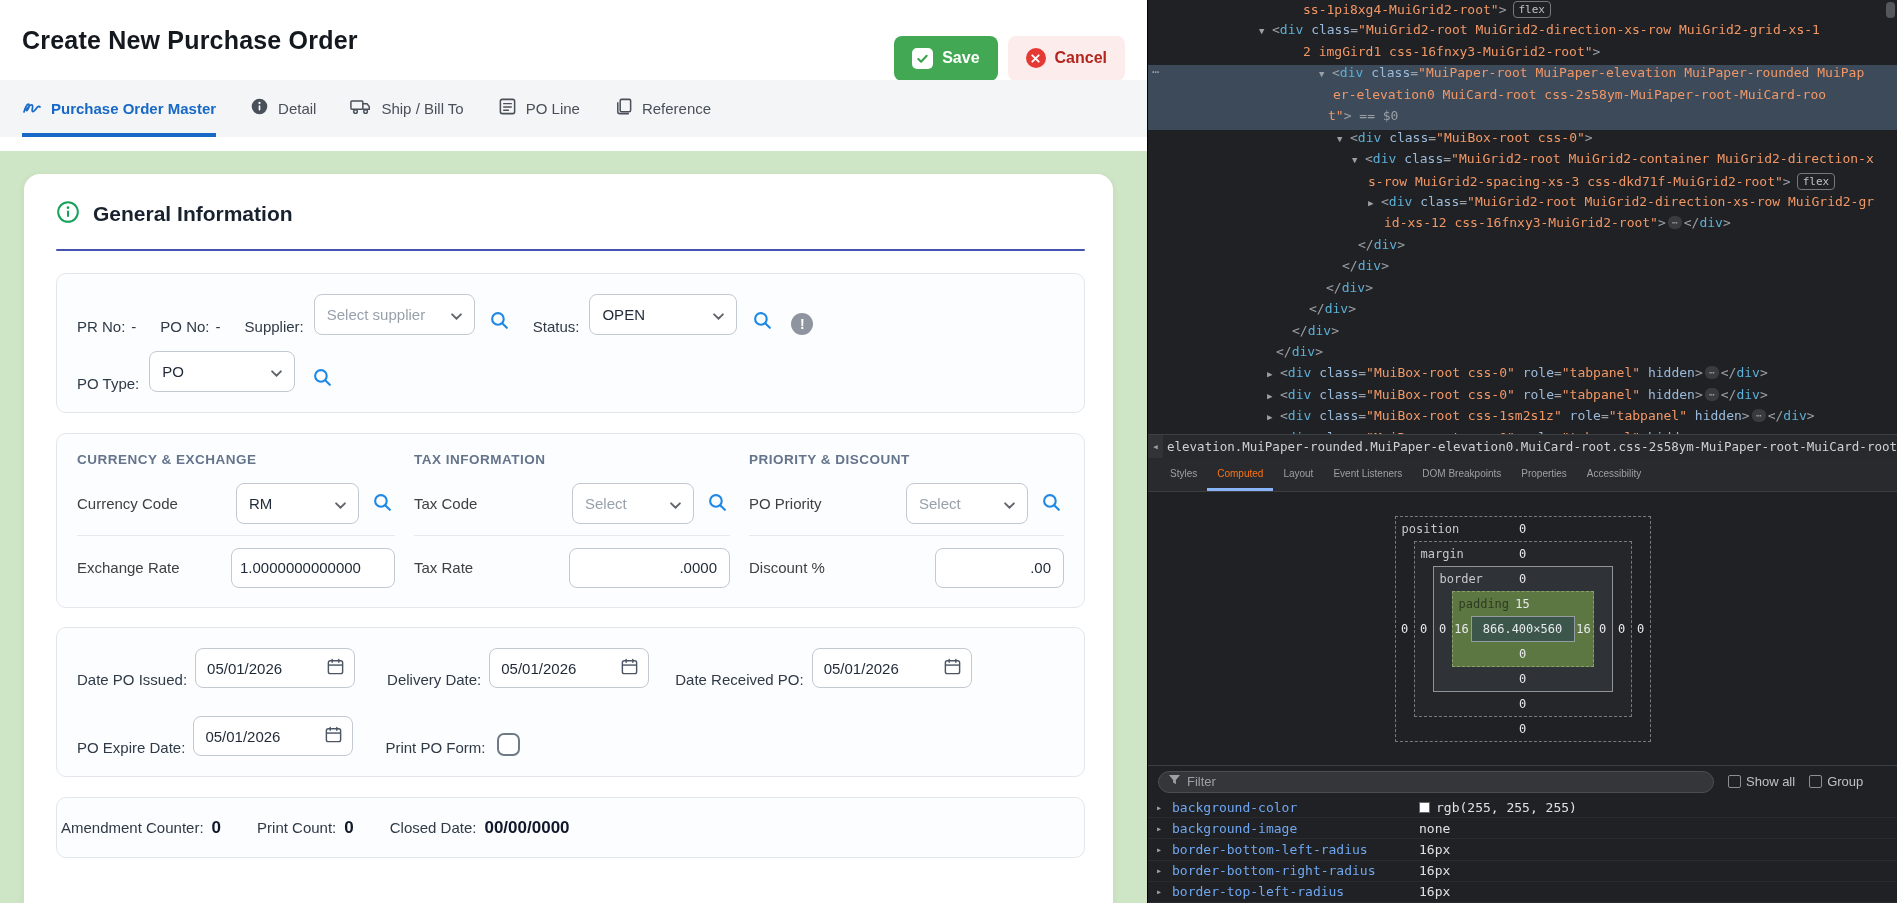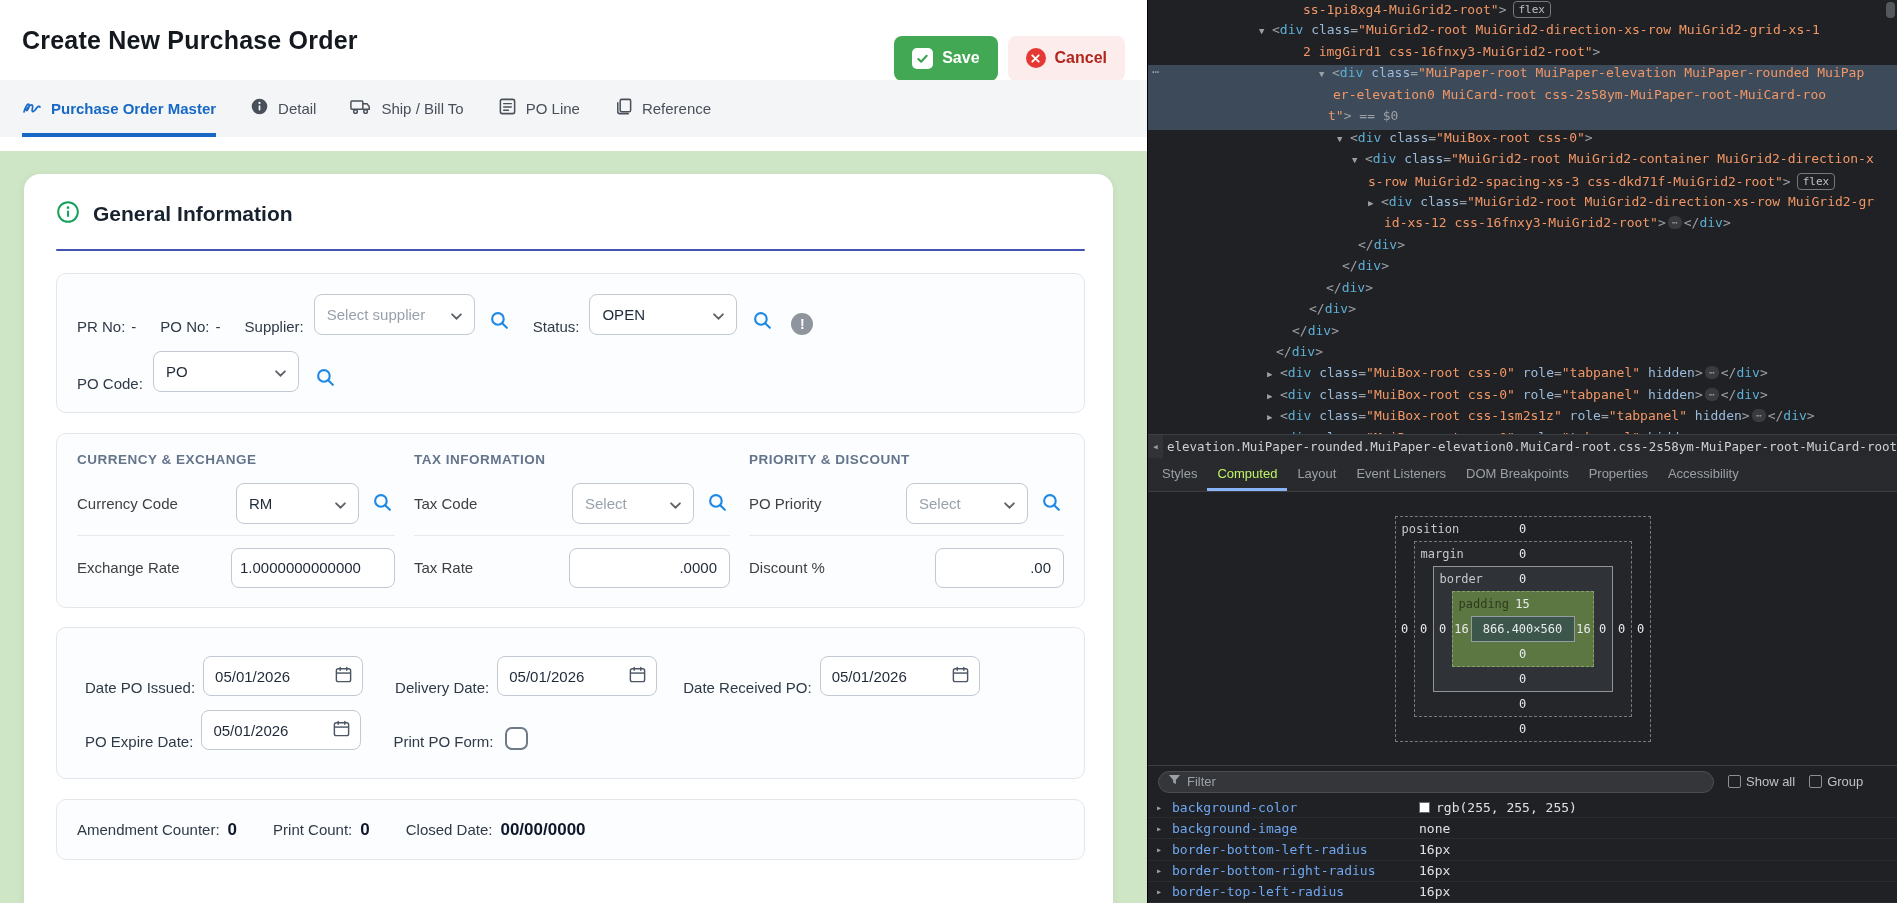--- a/index.html
+++ b/index.html
@@ -48,25 +48,25 @@
 
   .box2 { padding:18px 20px 19px; margin-bottom:19px; display:grid; grid-template-columns:318px 316px 1fr; column-gap:19px; }
   .col-header { font-size:13.5px; font-weight:700; color:#64748b; letter-spacing:.5px; margin-bottom:16px; }
   .field-row { display:flex; align-items:center; height:41px; }
   .field-row .flabel { flex:1; font-size:15px; color:#404040; }
   .col-divider { height:1px; background:#e6e9ed; margin:11px 0; }
   .in-exch { width:164px; padding:0 6px 0 8px; overflow:hidden; white-space:nowrap; }
   .in-tax  { width:161px; justify-content:flex-end; padding-right:12px; }
   .in-disc { width:129px; justify-content:flex-end; padding-right:12px; }
 
-  .box3 { padding:28px; margin-bottom:20px; display:flex; flex-direction:column; gap:14px; }
+  .box3 { padding:20px; margin-bottom:20px; display:flex; flex-direction:column; gap:28px; }
   .date-input { width:160px; justify-content:space-between; padding:0 9px 0 11px; }
   .chk { width:23px; height:23px; border:2px solid #6f7a87; border-radius:7px; background:#fff; cursor:pointer; }
 
-  .box4 { height:61px; padding:0 20px; display:flex; align-items:center; gap:36px; margin-bottom:20px; }
+  .box4 { height:61px; padding:0 4px; display:flex; align-items:center; gap:36px; margin-bottom:20px; }
   .counter { display:flex; align-items:baseline; gap:8px; }
   .counter .cval { font-size:17px; font-weight:700; color:#0f172a; }
 
   
   .devtools { flex:1; background:#202124; display:flex; flex-direction:column; overflow:hidden; border-left:1px solid #000; }
   .tree { height:434px; overflow:hidden; position:relative; padding-top:1px; }
   .tree-line { height:21.45px; line-height:21.45px; white-space:pre; font:13px "DejaVu Sans Mono", monospace; position:relative; color:#e8eaed; }
   .tree-line.selected { background:var(--devtools-selection,#3c4a5a); }
   .tree-text { display:inline-block; }
   .seg-arrow { display:inline-block; width:13px; font-size:9px; color:#9aa0a6; }
@@ -77,23 +77,23 @@
   .seg-meta { color:#9aa0a6; }
   .seg-plain { color:#e8eaed; }
   .gutter-dots { position:absolute; left:4px; top:0; color:#9aa0a6; font-size:12px; }
   .ellipsis-pill { display:inline-block; background:#3a3b3e; border-radius:6px; padding:0 4px; margin:0 2px; font-size:10px; line-height:13px; color:#9aa0a6; vertical-align:1px; }
   .flex-badge { display:inline-block; border:1px solid #74777b; border-radius:4px; padding:0 5px; margin-left:6px; font-size:11px; line-height:15px; color:#bdc1c6; vertical-align:1px; }
   .scroll-thumb { position:absolute; right:2px; top:2px; width:9px; height:16px; background:#54575b; border-radius:4px; }
 
   .crumbs { height:24px; background:#28292c; border-top:1px solid #3c4043; display:flex; align-items:center; font:12.5px "DejaVu Sans Mono", monospace; color:#cdd1d6; overflow:hidden; white-space:nowrap; }
   .crumb-left { width:18px; height:100%; display:flex; align-items:center; justify-content:center; color:#9aa0a6; background:#323336; margin-right:4px; cursor:pointer; font-size:11px; }
 
-  .side-tabs { height:34px; background:#292a2d; border-bottom:1px solid #3c3d40; display:flex; align-items:stretch; padding:0 4px; font-size:13px; color:#9aa0a6; }
+  .side-tabs { height:34px; background:#292a2d; border-bottom:1px solid #3c3d40; display:flex; align-items:stretch; padding:0 12px; font-size:10px; color:#9aa0a6; }
   .side-tab { padding:0 10px; line-height:32px; cursor:pointer; border-bottom:3px solid transparent; white-space:nowrap; }
-  .side-tab.active { color:#bef264; border-bottom-color:#8ab4f8; }
+  .side-tab.active { color:#f97316; border-bottom-color:#8ab4f8; }
 
   .boxmodel-area { height:273px; display:flex; align-items:center; justify-content:center; }
   .bm { display:flex; flex-direction:column; font:12px "DejaVu Sans Mono", monospace; color:#e8eaed; }
   .bm-row { height:24px; display:flex; align-items:center; justify-content:center; position:relative; }
   .bm-label { position:absolute; left:6px; top:50%; transform:translateY(-50%); color:#c5c8cc; }
   .bm-mid { display:flex; align-items:stretch; }
   .bm-side { width:18px; display:flex; align-items:center; justify-content:center; }
   .bm-position { border:1px dashed #76797d; background:transparent; }
   .bm-margin { border:1px dashed #76797d; background:#242629; }
   .bm-border { border:1px solid #909498; background:#2f3237; }
@@ -226,21 +226,21 @@
             </div>
             <button class="icon-btn mr16">
               <span><svg viewBox="0 0 20 20" width="21" height="21">
                     <circle cx="8.5" cy="8.5" r="5.5" fill="none" stroke="#1e88e5" stroke-width="2"></circle>
                     <path d="M12.8 12.8L17 17" stroke="#1e88e5" stroke-width="2" stroke-linecap="round"></path>
                   </svg></span>
             </button>
             <span class="warn-ico">!</span>
           </div>
           <div class="row">
-            <span class="lbl mr10">PO Code:</span>
+            <span class="lbl mr10">PO Type:</span>
             <div class="sel w146 mr14">
               <span>PO</span>
               <span><svg viewBox="0 0 10 6" width="11" height="7">
                     <path d="M1 1l4 4 4-4" fill="none" stroke="#5f6368" stroke-width="1.7" stroke-linecap="round"></path>
                   </svg></span>
             </div>
             <button class="icon-btn">
               <span><svg viewBox="0 0 20 20" width="21" height="21">
                     <circle cx="8.5" cy="8.5" r="5.5" fill="none" stroke="#1e88e5" stroke-width="2"></circle>
                     <path d="M12.8 12.8L17 17" stroke="#1e88e5" stroke-width="2" stroke-linecap="round"></path>

